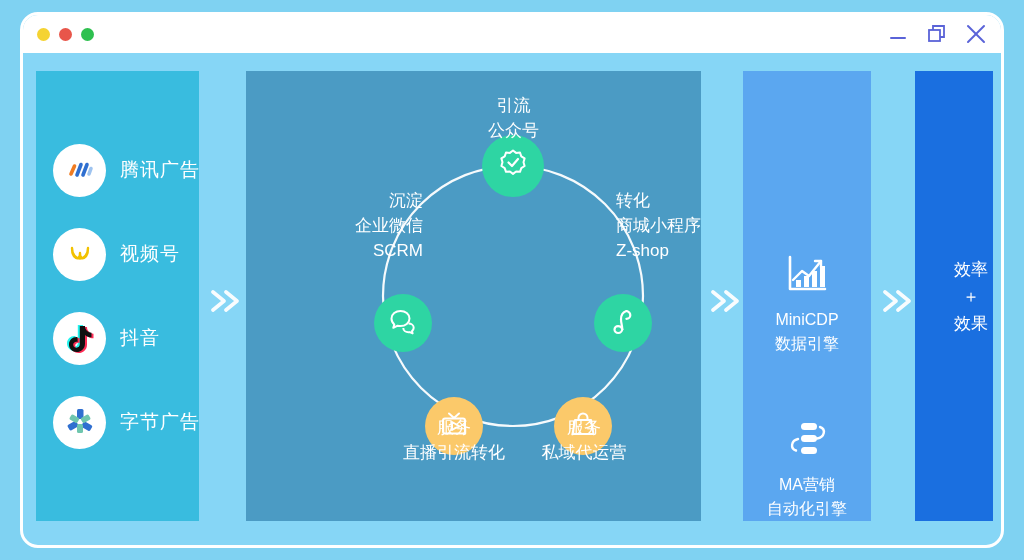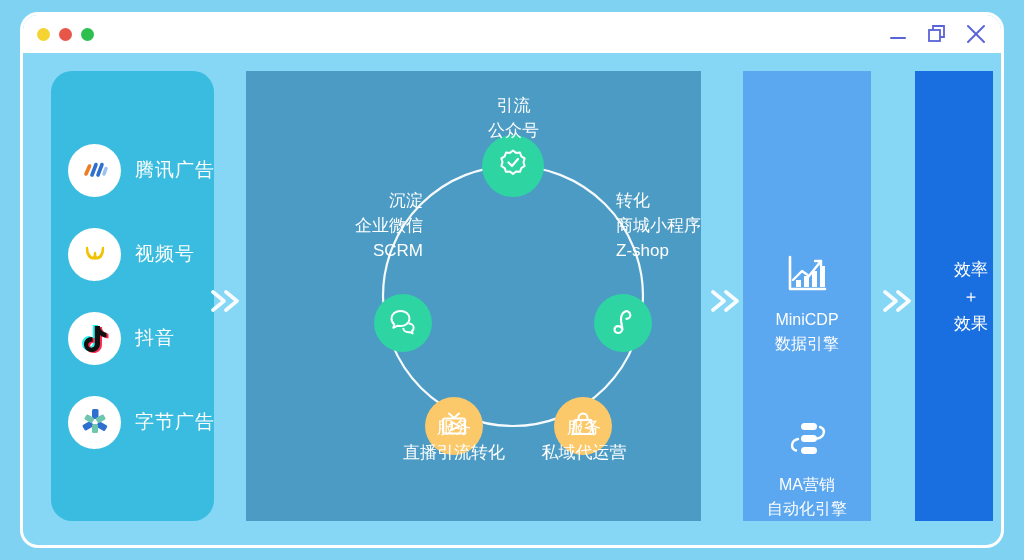--- a/index.html
+++ b/index.html
@@ -50,21 +50,21 @@
     position: absolute;
     left: 0; top: 38px;
     width: 100%; height: 495px;
   }
 
   .panel {
     position: absolute;
     top: 18px;
     height: 450px;
   }
-  .p1 { left: 28px;  width: 163px; background: #39bcdf; border-radius: 21px; }
+  .p1 { left: 13px;  width: 163px; background: #39bcdf; }
   .p2 { left: 223px; width: 455px; background: #4b9bc4; }
   .p3 { left: 720px; width: 128px; background: #5ba7f0; }
   .p4 { left: 892px; width: 78px;  background: #1a6fe0; }
 
   
   .chev {
     position: absolute;
     top: 50%;
     transform: translateY(-50%);
     color: #ffffff;

